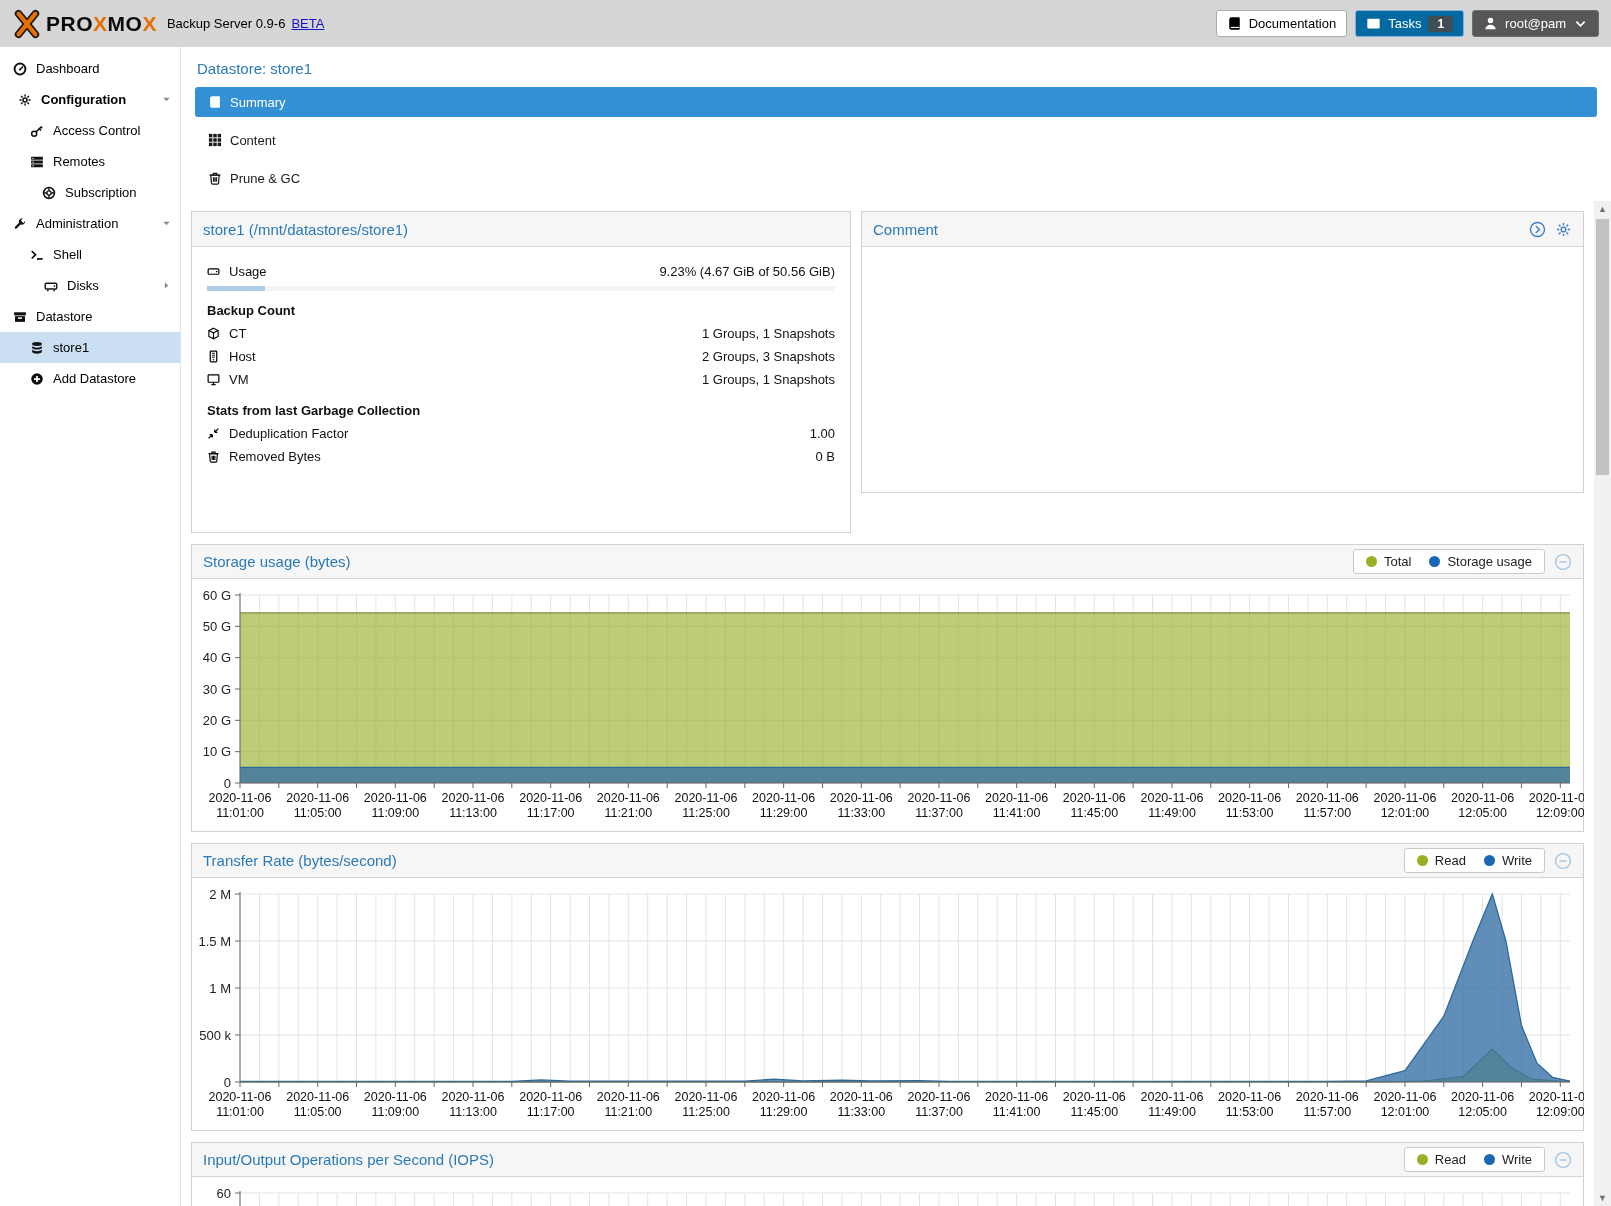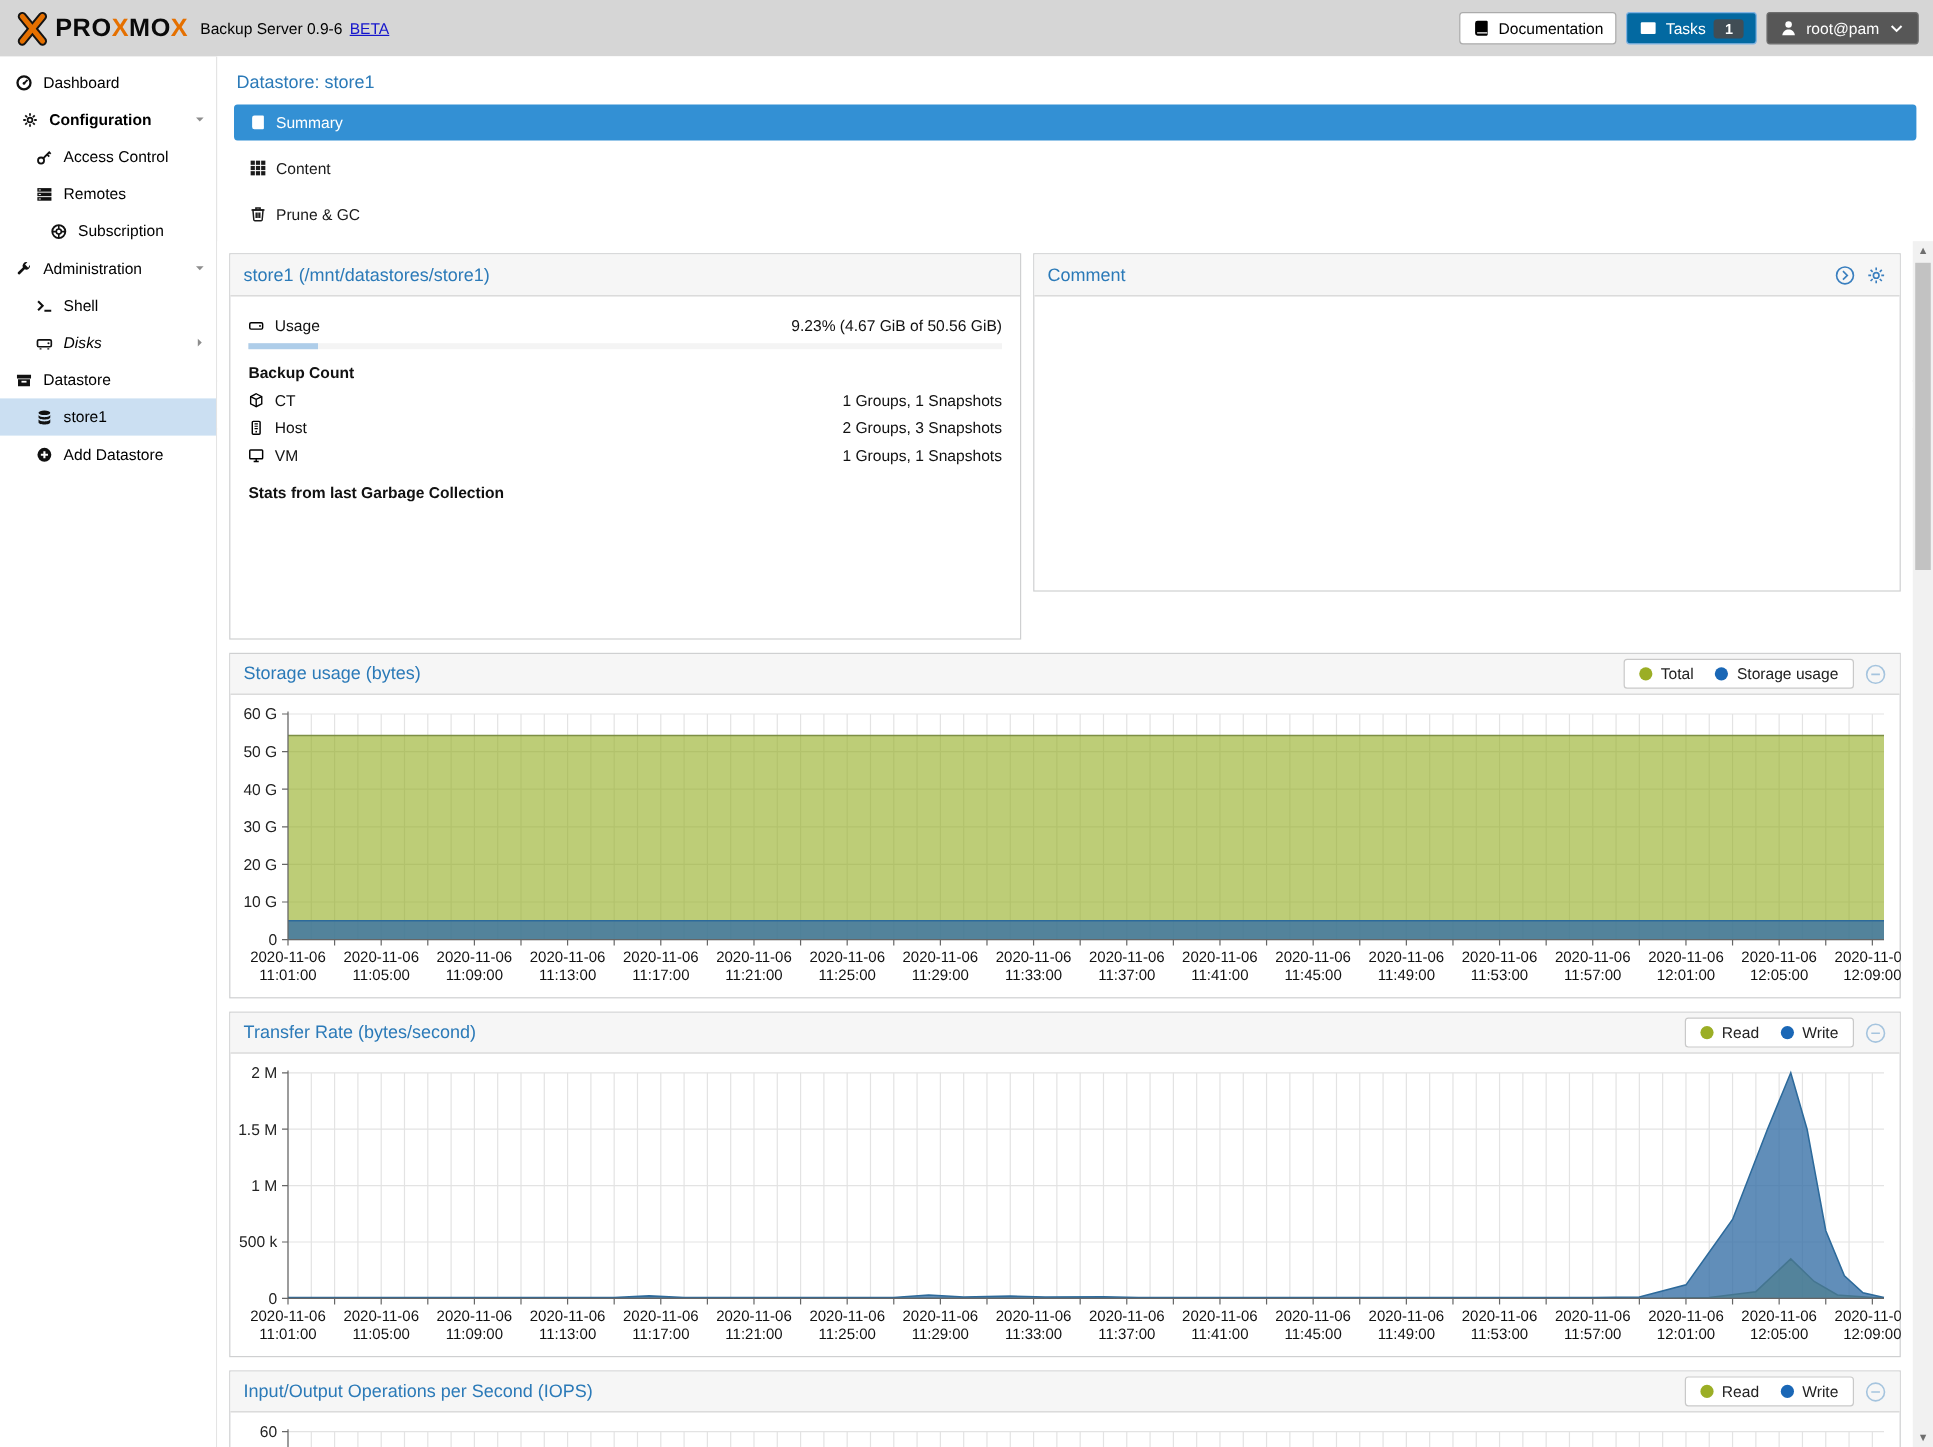--- a/index.html
+++ b/index.html
@@ -209,21 +209,21 @@
     </div>
     <div class="side-item" style="padding-left: 30px;">
       <i class="ic">
         <svg viewBox="0 0 16 16">
           <path d="M2 3.5L6.3 7.7 2 12" fill="none" stroke="currentColor" stroke-width="2"></path>
           <path d="M8 12.5h6.5" fill="none" stroke="currentColor" stroke-width="2"></path>
         </svg>
       </i>
       <span class="lbl">Shell</span>
     </div>
-    <div class="side-item" style="padding-left: 30px; font-style: italic;">
+    <div class="side-item" style="padding-left: 44px;">
       <i class="ic">
         <svg viewBox="0 0 16 16">
           <rect x="1.4" y="4.8" width="13.2" height="6.6" rx="1.4" fill="none" stroke="currentColor" stroke-width="1.6"></rect>
           <circle cx="11.9" cy="8.1" r="1" fill="currentColor"></circle>
           <path d="M3.4 13.4h1.8M10.8 13.4h1.8" fill="none" stroke="currentColor" stroke-width="1.4"></path>
         </svg>
       </i>
       <span class="lbl">Disks</span>
       <i class="ic side-arrow">
         <svg viewBox="0 0 16 16">
@@ -391,20 +391,41 @@
                   <svg viewBox="0 0 16 16">
                     <rect x="1.4" y="2.4" width="13.2" height="9" rx="0.8" fill="none" stroke="currentColor" stroke-width="1.5"></rect>
                     <path d="M5.4 14.2h5.2M8 11.4v2.8" fill="none" stroke="currentColor" stroke-width="1.5"></path>
                   </svg>
                 </i>
                 <span>VM</span>
                 <span class="val">1 Groups, 1 Snapshots</span>
               </div>
             </div>
           <div class="section-title">Stats from last Garbage Collection</div>
+          <div id="gc-rows">
+              <div class="stat-row">
+                <i class="ic">
+                  <svg viewBox="0 0 16 16">
+                    <path d="M6.6 9.4L2 14M6.6 9.4H3.2M6.6 9.4v3.4M9.4 6.6L14 2M9.4 6.6h3.4M9.4 6.6V3.2" fill="none" stroke="currentColor" stroke-width="1.5"></path>
+                  </svg>
+                </i>
+                <span>Deduplication Factor</span>
+                <span class="val">1.00</span>
+              </div>
+              <div class="stat-row">
+                <i class="ic">
+                  <svg viewBox="0 0 16 16">
+                    <path d="M3.2 4.6h9.6l-.8 9.3a1.1 1.1 0 0 1-1.1 1H5.1a1.1 1.1 0 0 1-1.1-1z" fill="none" stroke="currentColor" stroke-width="1.4"></path>
+                    <path d="M1.8 4.6h12.4M6 4.4V2.6h4v1.8M6.3 7v5.2M8 7v5.2M9.7 7v5.2" fill="none" stroke="currentColor" stroke-width="1.4"></path>
+                  </svg>
+                </i>
+                <span>Removed Bytes</span>
+                <span class="val">0 B</span>
+              </div>
+            </div>
         </div>
       </div>
 
       <div class="panel comment-panel">
         <div class="panel-head">
           <span class="panel-title">Comment</span>
           <div class="head-tools">
             <i class="ic">
                 <svg viewBox="0 0 16 16">
                   <circle cx="8" cy="8" r="6.6" fill="none" stroke="currentColor" stroke-width="1.3"></circle>

